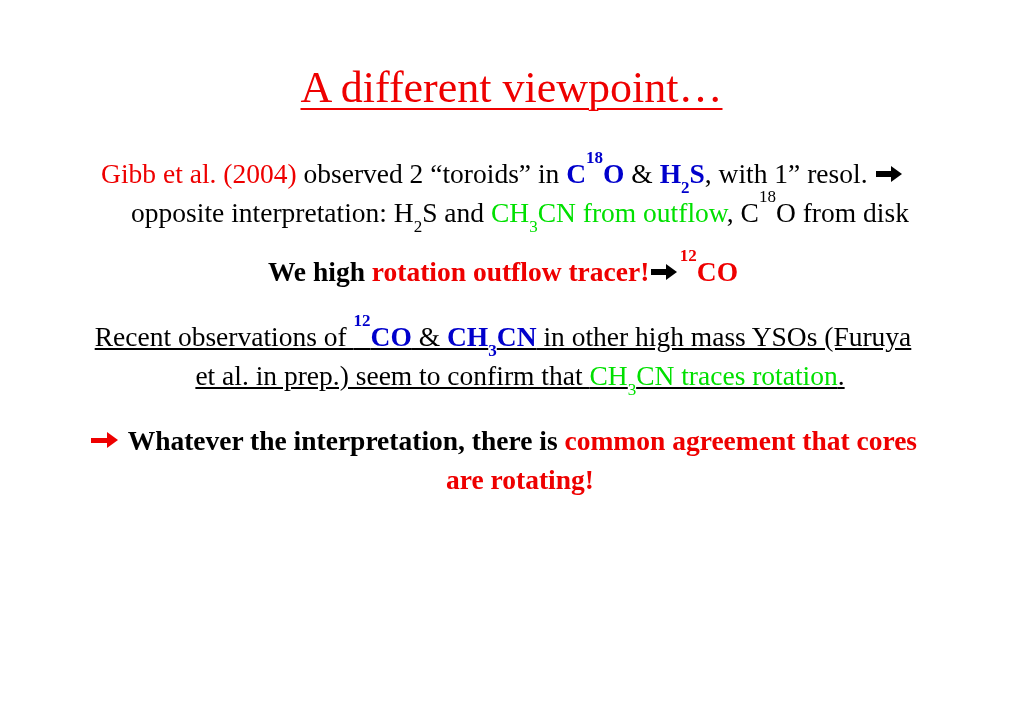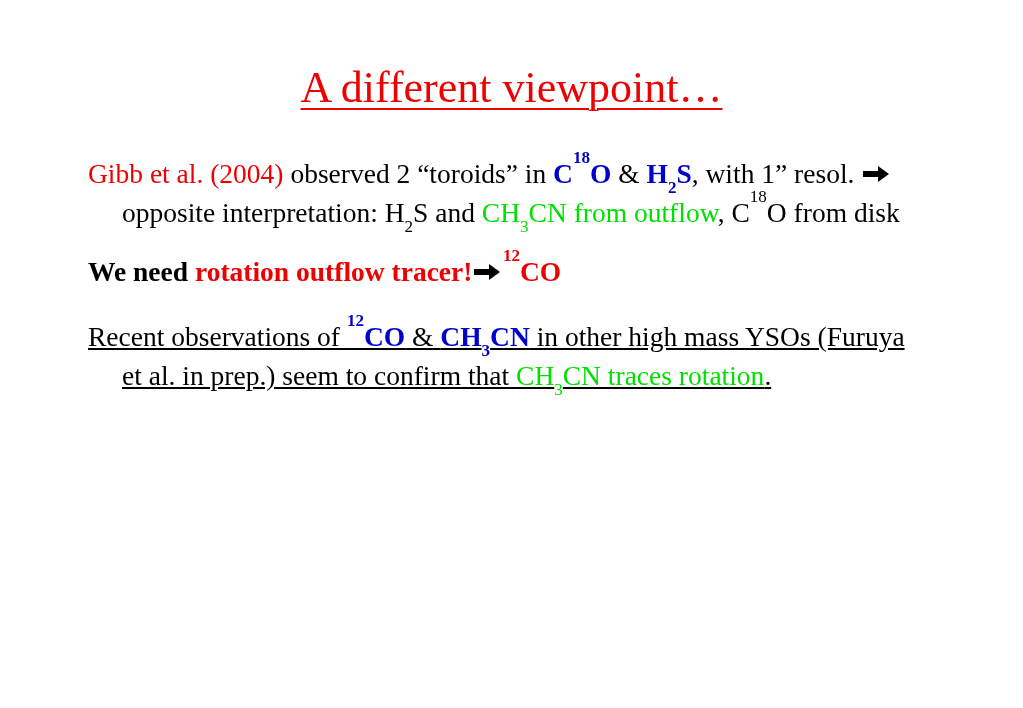--- a/index.html
+++ b/index.html
@@ -49,20 +49,21 @@
     top: 138px;
     width: 830px;
   }
   .para {
     font-size: 27.5px;
     line-height: 39px;
     margin: 0 0 20px 0;
     padding-left: 34px;
     text-indent: -34px;
     color: #000000;
+    text-align: center;
   }
   .para.bold {
     font-weight: bold;
   }
   .para.p-need   { margin-top: 18px; margin-bottom: 26px; }
   .para.p-recent { margin-bottom: 26px; text-decoration: underline; }
   .para.p-final  { padding-left: 34px; text-indent: -34px; }
 
   
   .red    { color: #ee0000; }
@@ -120,19 +121,20 @@
 <body>
 
 <div class="slide">
 
   <div class="slide-title"><span class="t-underline">A different viewpoint…</span></div>
 
   <div class="body-block">
 
     <p class="para"><span class="red">Gibb et al. (2004)</span><span class="black"> observed 2 “toroids” in </span><span class="blue"><span>C</span><sup>18</sup><span>O</span></span><span class="black"> &amp; </span><span class="blue"><span>H</span><sub>2</sub><span>S</span></span><span class="black">, with 1” resol. </span><span class="arrow black-arrow"></span><span class="black"> opposite interpretation: H</span><sub class="black">2</sub><span class="black">S and </span><span class="green"><span>CH</span><sub>3</sub><span>CN from outflow</span></span><span class="black">, C</span><sup class="black">18</sup><span class="black">O from disk</span></p>
 
-    <p class="para bold p-need"><span class="black">We need </span><span class="redb">rotation outflow tracer</span><span class="redb">!</span><span class="arrow black-arrow"></span><span class="redb"><sup>12</sup><span>CO</span></span></p>
+    <p class="para bold p-need"><span class="black">We high </span><span class="redb">rotation outflow tracer</span><span class="redb">!</span><span class="arrow black-arrow"></span><span class="redb"><sup>12</sup><span>CO</span></span></p>
 
     <p class="para p-recent"><span class="black">Recent observations of </span><span class="blue"><sup>12</sup><span>CO</span></span><span class="black"> &amp; </span><span class="blue"><span>CH</span><sub>3</sub><span>CN</span></span><span class="black"> in other high mass YSOs (Furuya et al. in prep.) seem to confirm that </span><span class="green"><span>CH</span><sub>3</sub><span>CN traces rotation</span></span><span class="black">.</span></p>
 
+    <p class="para bold p-final"><span class="arrow red-arrow arrow-lead"></span><span class="black"> Whatever the interpretation, there is </span><span class="redb">common agreement that  cores are rotating!</span></p>
 
   </div>
 </div>
 
 </body></html>

